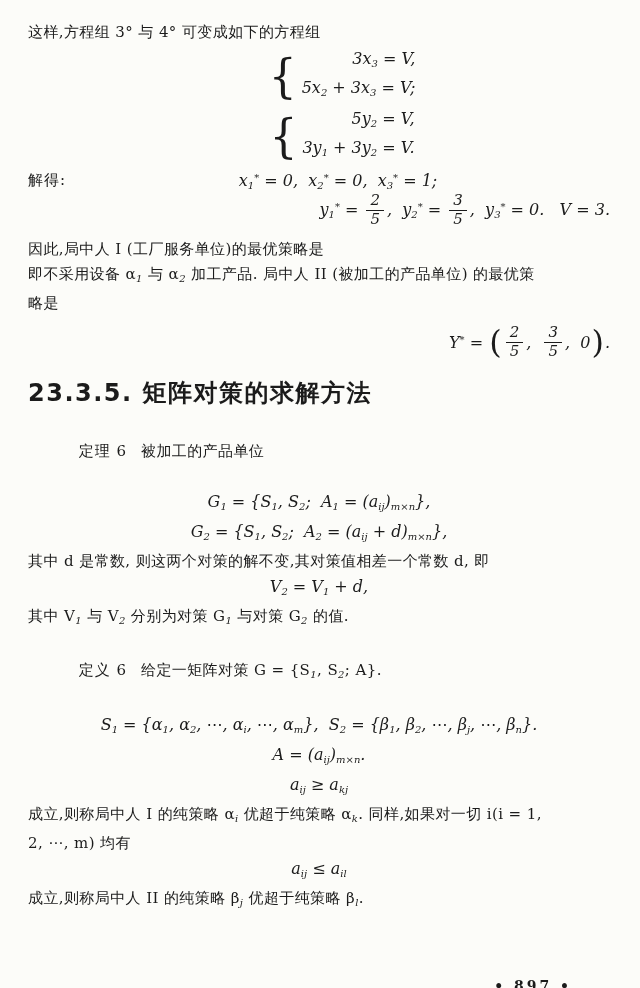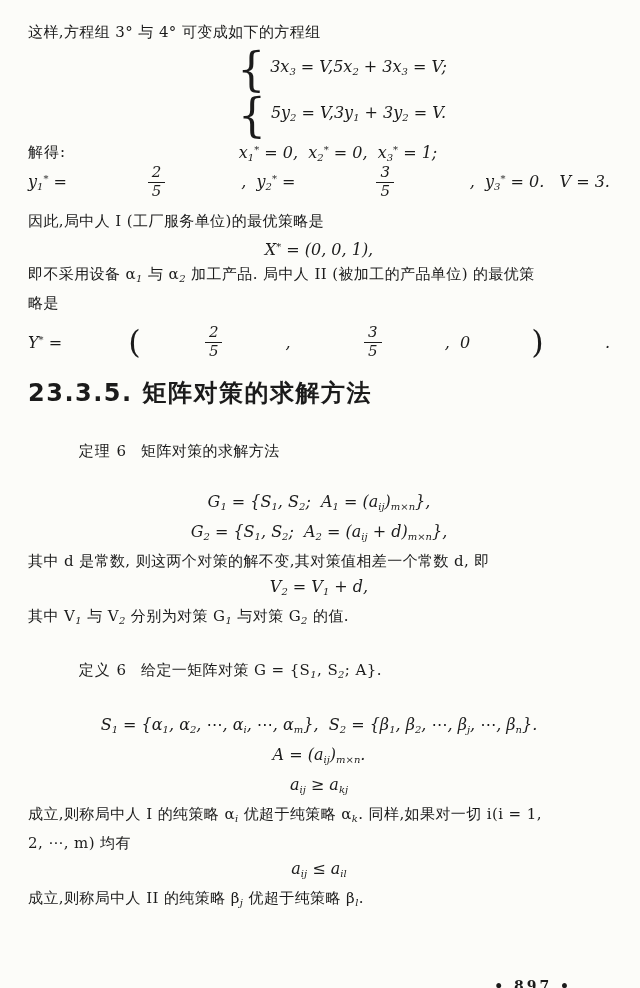--- a/index.html
+++ b/index.html
@@ -38,26 +38,26 @@
     align-items:center;
     margin:2px 0 2px 46px;
   }
   .system .brace {
     font-size:44px;
     line-height:1;
     font-style:normal;
     margin-right:5px;
     transform:scaleY(1.05);
   }
-  .system .rows { display:flex; flex-direction:row; align-items:flex-end; }
+  .system .rows { display:flex; flex-direction:column; align-items:flex-end; }
   .system .row { line-height:24px; font-style:italic; font-size:16px; white-space:pre; }
   .solve-row { display:flex; margin-top:6px; }
   .solve-row .vals { flex:1; text-align:center; font-style:italic; font-size:16px; white-space:pre-wrap; }
   .eq-frac {
-    display:flex; justify-content:space-between; align-items:center;
+    display:flex; justify-content:flex-end; align-items:center;
     font-style:italic; font-size:16px;
     margin:0 0 2px 0;
     min-height:38px;
     white-space:pre;
   }
   .frac { display:inline-flex; flex-direction:column; align-items:center; margin:0 3px; vertical-align:middle; }
   .frac .num { display:block; padding:0 4px 1px; border-bottom:1.5px solid #1b1b1b; line-height:17px; font-size:15px; }
   .frac .den { display:block; line-height:17px; font-size:15px; }
   .bigparen { font-size:32px; font-style:normal; font-weight:300; line-height:1; margin:0 1px; }
   .heading {
@@ -100,33 +100,32 @@
     <span class="term-label">解得:</span>
     <span class="vals">x<sub>1</sub><sup>*</sup> = 0,  x<sub>2</sub><sup>*</sup> = 0,  x<sub>3</sub><sup>*</sup> = 1;</span>
   </div>
 
   <div class="eq-frac">
     <span>y<sub>1</sub><sup>*</sup> = </span><span class="frac"><span class="num">2</span><span class="den">5</span></span><span>,  y<sub>2</sub><sup>*</sup> = </span><span class="frac"><span class="num">3</span><span class="den">5</span></span><span>,  y<sub>3</sub><sup>*</sup> = 0.   V = 3.</span>
   </div>
 
   <div class="para mt8">因此,局中人 I (工厂服务单位)的最优策略是</div>
 
-  <div class="eq">X<sup>*</sup> = (0, 0, 1),</div>
 
   <div class="para">即不采用设备 α<sub>1</sub> 与 α<sub>2</sub> 加工产品. 局中人 II (被加工的产品单位) 的最优策</div>
   <div class="para">略是</div>
 
   <div class="eq-frac mt4" style="min-height:44px;">
     <span>Y<sup>*</sup> = </span><span class="bigparen">(</span><span class="frac"><span class="num">2</span><span class="den">5</span></span><span>,  </span><span class="frac"><span class="num">3</span><span class="den">5</span></span><span>,  0</span><span class="bigparen">)</span><span>.</span>
   </div>
 
   <div class="heading">23.3.5. 矩阵对策的求解方法</div>
 
   <div class="para indent mt6">
-    <span class="term-label">定理 6</span><span class="gap"></span><span>矩阵对策的求解方法</span>
+    <span class="term-label">定理 6</span><span class="gap"></span><span>被加工的产品单位</span>
   </div>
 
   <div class="eq">G<sub>1</sub> = {S<sub>1</sub>, S<sub>2</sub>;  A<sub>1</sub> = (a<sub>ij</sub>)<sub>m×n</sub>},</div>
   <div class="eq">G<sub>2</sub> = {S<sub>1</sub>, S<sub>2</sub>;  A<sub>2</sub> = (a<sub>ij</sub> + d)<sub>m×n</sub>},</div>
 
   <div class="para">其中 d 是常数, 则这两个对策的解不变,其对策值相差一个常数 d, 即</div>
 
   <div class="eq">V<sub>2</sub> = V<sub>1</sub> + d,</div>
 
   <div class="para">其中 V<sub>1</sub> 与 V<sub>2</sub> 分别为对策 G<sub>1</sub> 与对策 G<sub>2</sub> 的值.</div>

